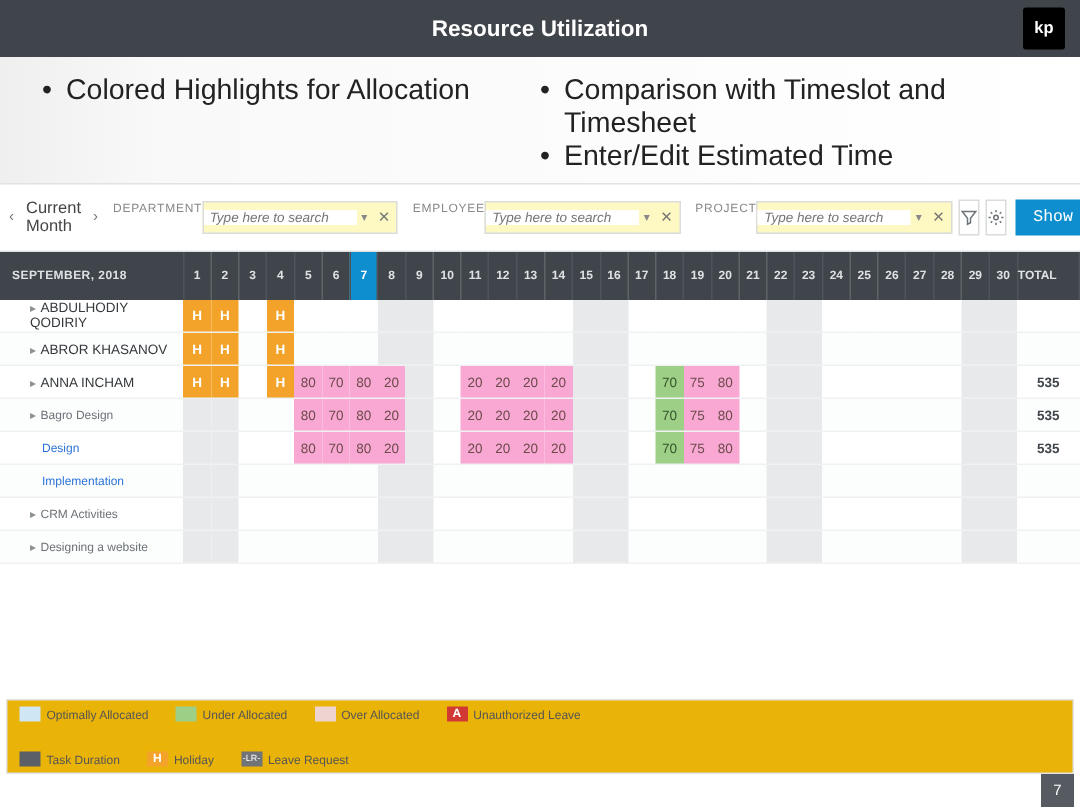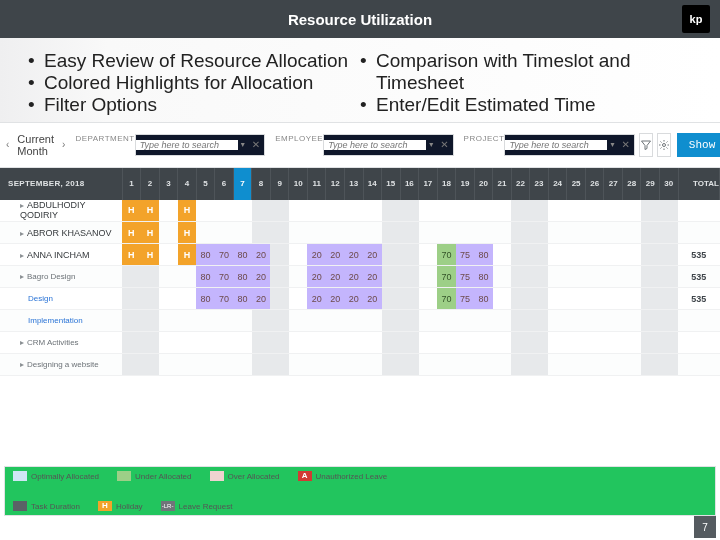--- a/index.html
+++ b/index.html
@@ -8,47 +8,47 @@
   .logo{position:absolute;right:10px;top:5px;width:28px;height:28px;background:#000000;display:flex;align-items:center;justify-content:center;color:#fff;font-size:11px;font-weight:700;border-radius:2px;}
   .summary{display:flex;padding:12px 28px 6px 28px;background:linear-gradient(90deg,#efeff0 0,#f9f9f9 15%,#fff 100%);}
   .summary ul{list-style:none;flex:1;}
   .summary li{font-size:19px;line-height:1.15;color:#222;position:relative;padding-left:16px;margin-bottom:0;}
   .summary li::before{content:"•";position:absolute;left:0;top:0;color:#222;}
   .filters{height:46px;border-top:1px solid #e0e2e4;border-bottom:1px solid #e0e2e4;display:flex;align-items:center;padding:0 6px;font-size:10px;color:#555;}
   .nav-btn{width:16px;height:30px;display:flex;align-items:center;justify-content:center;color:#777;background:#fff;}
   .period{padding:0 8px;font-size:11px;color:#444;}
   .fgroup{display:flex;flex-direction:row;margin-left:8px;}
   .flabel{font-size:8px;color:#888;letter-spacing:0.5px;margin-bottom:2px;text-align:left;padding-left:2px;}
-  .finput{display:flex;align-items:center;border:1px solid #d9dbdd;height:22px;background:#0f172a;}
+  .finput{display:flex;align-items:center;border:1px solid #d9dbdd;height:22px;background:#fef9c3;}
   .finput input{border:none;outline:none;font-size:9px;padding:0 4px;color:#aaa;font-style:italic;}
   .finput .caret{color:#888;font-size:8px;padding:0 3px;}
   .finput .clear{color:#777;font-size:10px;padding:0 4px;}
   .icon-btn{width:24px;height:24px;border:1px solid #d9dbdd;margin-left:4px;display:flex;align-items:center;justify-content:center;color:#6e7478;font-size:12px;background:#fff;}
   .show-btn{height:24px;padding:0 12px;background:#0f8ecf;color:#fff;font-size:11px;display:flex;align-items:center;margin-left:6px;font-family:Liberation Mono, monospace;}
   .grid{width:100%;border-collapse:collapse;font-size:9px;table-layout:fixed;}
   .grid th,.grid td{padding:0;height:22px;text-align:center;border:none;}
   .grid .namecol{width:112px;text-align:left;padding-left:20px;font-size:9px;color:#4c5155;}
   .headrow{background:#3f454a;color:#dfe2e4;font-size:8px;}
   .headrow th{height:32px;font-weight:600;border-right:1px solid #4e5459;}
   .headrow .month{text-align:left;padding-left:8px;letter-spacing:0.3px;}
   .headrow .daysel{background:#0f8ecf;color:#fff;}
-  .headrow .total{text-align:right;margin-top:40px;}
+  .headrow .total{text-align:left;margin-top:40px;}
   .daycol{width:17px;}
   .totcol{width:38px;}
   .we{background:#e7e9eb;color:#aab0b4;}
   .H{background:#f3a32a;color:#fff;font-weight:600;}
-  .n20{background:#c4b5fd;color:#6c4a4a;}
+  .n20{background:#f9a8d4;color:#6c4a4a;}
   .g20{background:#9dcf87;color:#345429;}
   .rowline td{border-bottom:1px solid #f0f1f2;}
   .rowalt{background:#fcfdfd;}
   .emp .namecol{color:#35393c;font-weight:500;}
   .childTask .namecol{padding-left:20px;color:#6c7277;font-size:8px;}
   .subsubTask .namecol{padding-left:28px;color:#2b74d6;font-size:8px;}
   .tot{color:#3f454a;font-weight:600;font-size:9px;}
-  .legend{position:absolute;left:4px;bottom:24px;right:4px;background:#22c55e;border:1px solid #e0e2e4;padding:4px 8px;font-size:8px;color:#555;display:flex;flex-wrap:wrap;gap:10px 18px;}
+  .legend{position:absolute;left:4px;bottom:24px;right:4px;background:#eab308;border:1px solid #e0e2e4;padding:4px 8px;font-size:8px;color:#555;display:flex;flex-wrap:wrap;gap:10px 18px;}
   .legend .item{display:flex;align-items:center;gap:4px;}
   .swatch{width:14px;height:10px;display:inline-block;}
   .sw-opt{background:#cfe6f5;}
   .sw-under{background:#9dcf87;}
   .sw-over{background:#efd3d0;}
   .sw-auth{background:#d13a34;}
   .sw-task{background:#5a6066;}
   .sw-holi{background:#f3a32a;}
   .sw-lreq{background:#707479;}
   .pagechip{position:absolute;right:4px;bottom:2px;width:22px;height:22px;background:#555b60;color:#fff;font-size:10px;display:flex;align-items:center;justify-content:center;}
@@ -57,23 +57,21 @@
 </head>
 <body>
 
 <div class="titlebar">
   <span>Resource Utilization</span>
 </div>
 <div class="logo">kp</div>
 
 <div class="summary">
   <ul id="bl">
-      <li>Easy Review of Resource Allocation</li>
       <li>Colored Highlights for Allocation</li>
-      <li>Filter Options</li>
     </ul>
   <ul id="br">
       <li>Comparison with Timeslot and Timesheet</li>
       <li>Enter/Edit Estimated Time</li>
     </ul>
 </div>
 
 <div class="filters">
   <div class="nav-btn">‹</div>
   <div class="period">Current Month</div>

